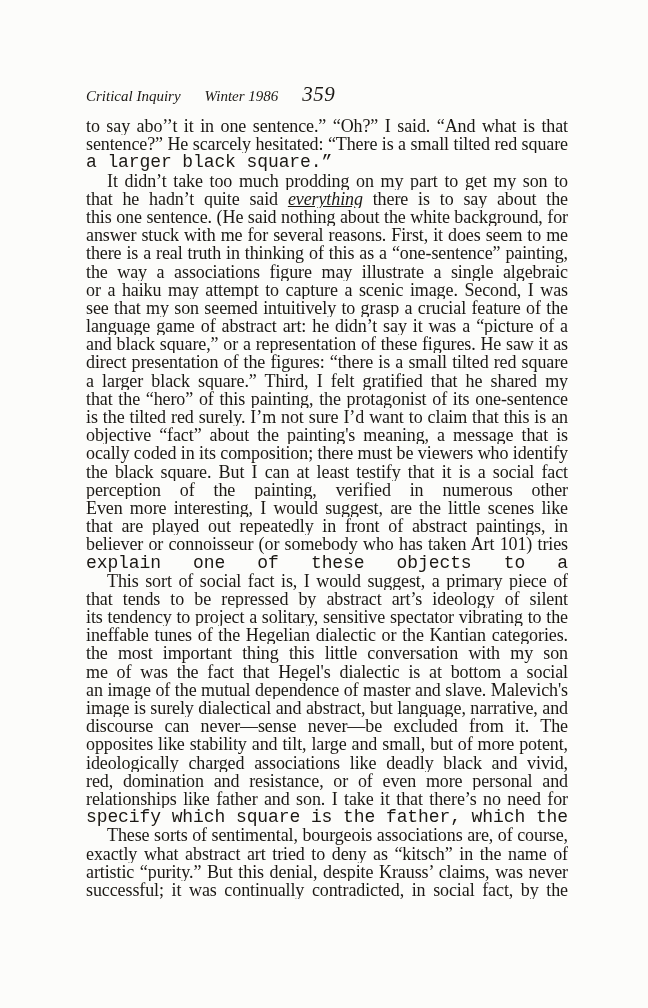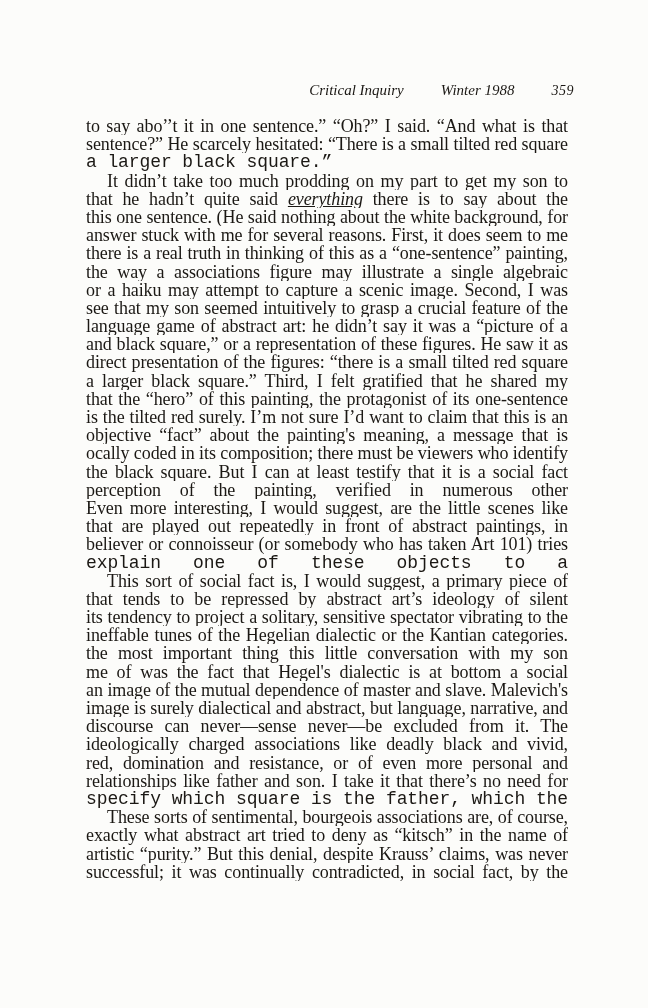--- a/index.html
+++ b/index.html
@@ -17,29 +17,28 @@
     color: #1b1814;
     font-family: "Liberation Serif", "DejaVu Serif", serif;
     overflow: hidden;
   }
   .running-head {
     position: absolute;
     top: 82px;
     left: 86px;
     width: 488px;
     display: flex;
-    justify-content: flex-end;
     align-items: baseline;
-    gap: 37px;
+    gap: 24px;
     font-style: italic;
     font-size: 15px;
     white-space: nowrap;
   }
   .running-head .pagenum {
-    font-size: 14px;
+    font-size: 21px;
     letter-spacing: 0.5px;
   }
   .body-text {
     position: absolute;
     top: 117px;
     left: 86px;
     width: 482px;
     font-size: 18px;
     letter-spacing: -0.1px;
   }
@@ -54,21 +53,21 @@
   .text-line.last { text-align-last: left; font-family: Liberation Mono, monospace; }
   .text-line.indent { text-indent: 21px; }
   em { font-style: italic; text-decoration: underline; }
 </style>
 </head>
 <body>
 
 <div class="page">
   <div class="running-head">
     <span class="journal">Critical Inquiry</span>
-    <span class="issue">Winter 1988</span>
+    <span class="issue">Winter 1986</span>
     <span class="pagenum">359</span>
   </div>
   <div class="body-text" id="body-text">
       <div class="paragraph">
         <div class="text-line">to say abo’’t it in one sentence.” “Oh?” I said. “And what is that one</div>
         <div class="text-line">sentence?” He scarcely hesitated: “There is a small tilted red square below</div>
         <div class="text-line last">a larger black square.”</div>
       </div>
       <div class="paragraph">
         <div class="text-line indent">It didn’t take too much prodding on my part to get my son to admit</div>
@@ -97,20 +96,21 @@
       <div class="paragraph">
         <div class="text-line indent">This sort of social fact is, I would suggest, a primary piece of data</div>
         <div class="text-line">that tends to be repressed by abstract art’s ideology of silent meditation,</div>
         <div class="text-line">its tendency to project a solitary, sensitive spectator vibrating to the</div>
         <div class="text-line">ineffable tunes of the Hegelian dialectic or the Kantian categories. Perhaps</div>
         <div class="text-line">the most important thing this little conversation with my son reminded</div>
         <div class="text-line">me of was the fact that Hegel's dialectic is at bottom a social relationship,</div>
         <div class="text-line">an image of the mutual dependence of master and slave. Malevich's</div>
         <div class="text-line">image is surely dialectical and abstract, but language, narrative, and</div>
         <div class="text-line">discourse can never—sense never—be excluded from it. The relation</div>
+        <div class="text-line">opposites like stability and tilt, large and small, but of more potent,</div>
         <div class="text-line">ideologically charged associations like deadly black and vivid, revolutionary</div>
         <div class="text-line">red, domination and resistance, or of even more personal and emotional</div>
         <div class="text-line">relationships like father and son. I take it that there’s no need for me to</div>
         <div class="text-line last">specify which square is the father, which the son.</div>
       </div>
       <div class="paragraph">
         <div class="text-line indent">These sorts of sentimental, bourgeois associations are, of course,</div>
         <div class="text-line">exactly what abstract art tried to deny as “kitsch” in the name of high</div>
         <div class="text-line">artistic “purity.” But this denial, despite Krauss’ claims, was never entirely</div>
         <div class="text-line">successful; it was continually contradicted, in social fact, by the elaboration</div>

